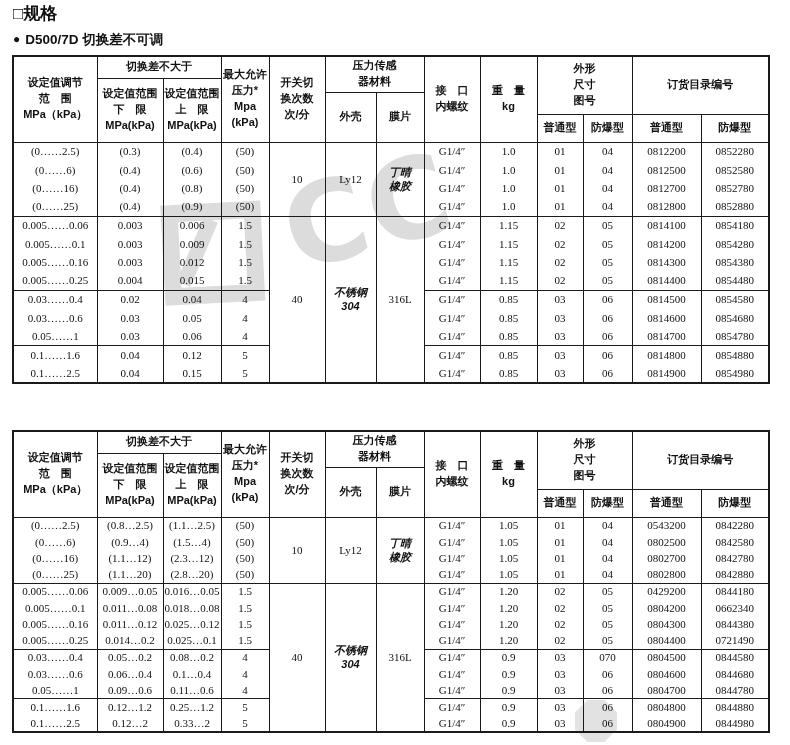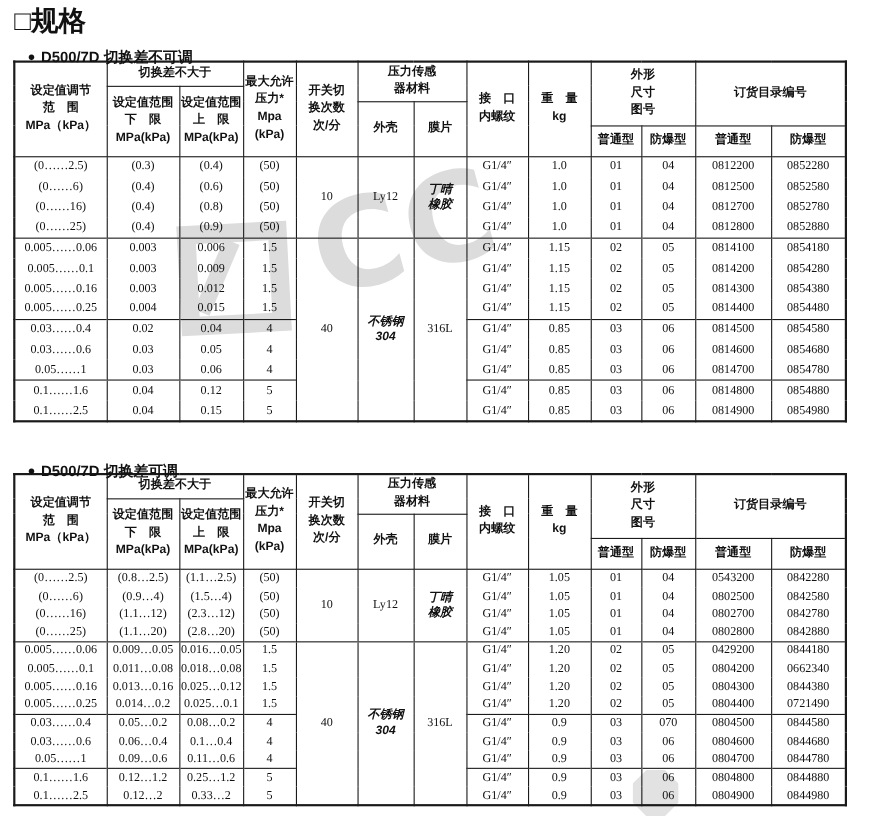--- a/index.html
+++ b/index.html
@@ -1,20 +1,20 @@
 <!DOCTYPE html>
 <html><head>
 <meta charset="utf-8">
 <style>
   html,body{margin:0;padding:0;background:#fff;}
   .page{position:relative;width:790px;height:745px;background:#fff;overflow:hidden;
         font-family:"Liberation Sans",sans-serif;color:#111;}
   
-  .page-title{position:absolute;left:13px;top:2px;margin:0;font-size:25px;font-weight:bold;z-index:2;text-align:right;}
-  .sec-title{position:absolute;left:13px;margin:12px;font-size:13.5px;font-weight:bold;z-index:2;}
+  .page-title{position:absolute;left:13px;top:2px;margin:0;font-size:17px;font-weight:bold;z-index:2;text-align:right;}
+  .sec-title{position:absolute;left:13px;margin:0;font-size:13.5px;font-weight:bold;z-index:2;}
   .sec-title .bullet{font-size:12px;margin-right:5px;vertical-align:1px;}
   .sec-title-1{top:31px;}
   .sec-title-2{top:408px;}
   
   .watermark{position:absolute;left:150px;top:212px;display:flex;align-items:center;gap:26px;
              transform:rotate(-15deg);transform-origin:0 0;color:#dcdcdc;z-index:0;}
   .wm-logo{width:66px;height:66px;border:17px solid #dcdcdc;transform:rotate(12deg);position:relative;flex:0 0 auto;}
   .wm-logo::after{content:"";position:absolute;left:10px;top:-4px;width:15px;height:70px;background:#dcdcdc;transform:rotate(26deg);}
   .wm-text{font-family:"DejaVu Sans",sans-serif;font-weight:bold;font-size:112px;line-height:1;letter-spacing:3px;}
   .wm-octagon{position:absolute;left:575px;top:700px;width:42px;height:42px;background:#e2e2e2;z-index:0;
@@ -270,21 +270,20 @@
           <td>G1/4″</td>
           <td>0.85</td>
           <td>03</td>
           <td>06</td>
           <td>0814900</td>
           <td>0854980</td>
         </tr>
       </tbody>
   </table>
 
-  <h2 class="sec-title sec-title-2"><span class="bullet">●</span><span>D500/7D 切换差可调</span></h2>
 
   <table class="spec t2">
     <colgroup>
       <col style="width:84px">
         <col style="width:66px">
         <col style="width:58px">
         <col style="width:48px">
       <col style="width:56px">
         <col style="width:51px">
         <col style="width:48px">
@@ -414,21 +413,21 @@
           <td>1.5</td>
           <td>G1/4″</td>
           <td>1.20</td>
           <td>02</td>
           <td>05</td>
           <td>0804200</td>
           <td>0662340</td>
         </tr>
         <tr>
           <td>0.005……0.16</td>
-          <td>0.013…0.16</td>
+          <td>0.011…0.12</td>
           <td>0.025…0.12</td>
           <td>1.5</td>
           <td>G1/4″</td>
           <td>1.20</td>
           <td>02</td>
           <td>05</td>
           <td>0804300</td>
           <td>0844380</td>
         </tr>
         <tr>

